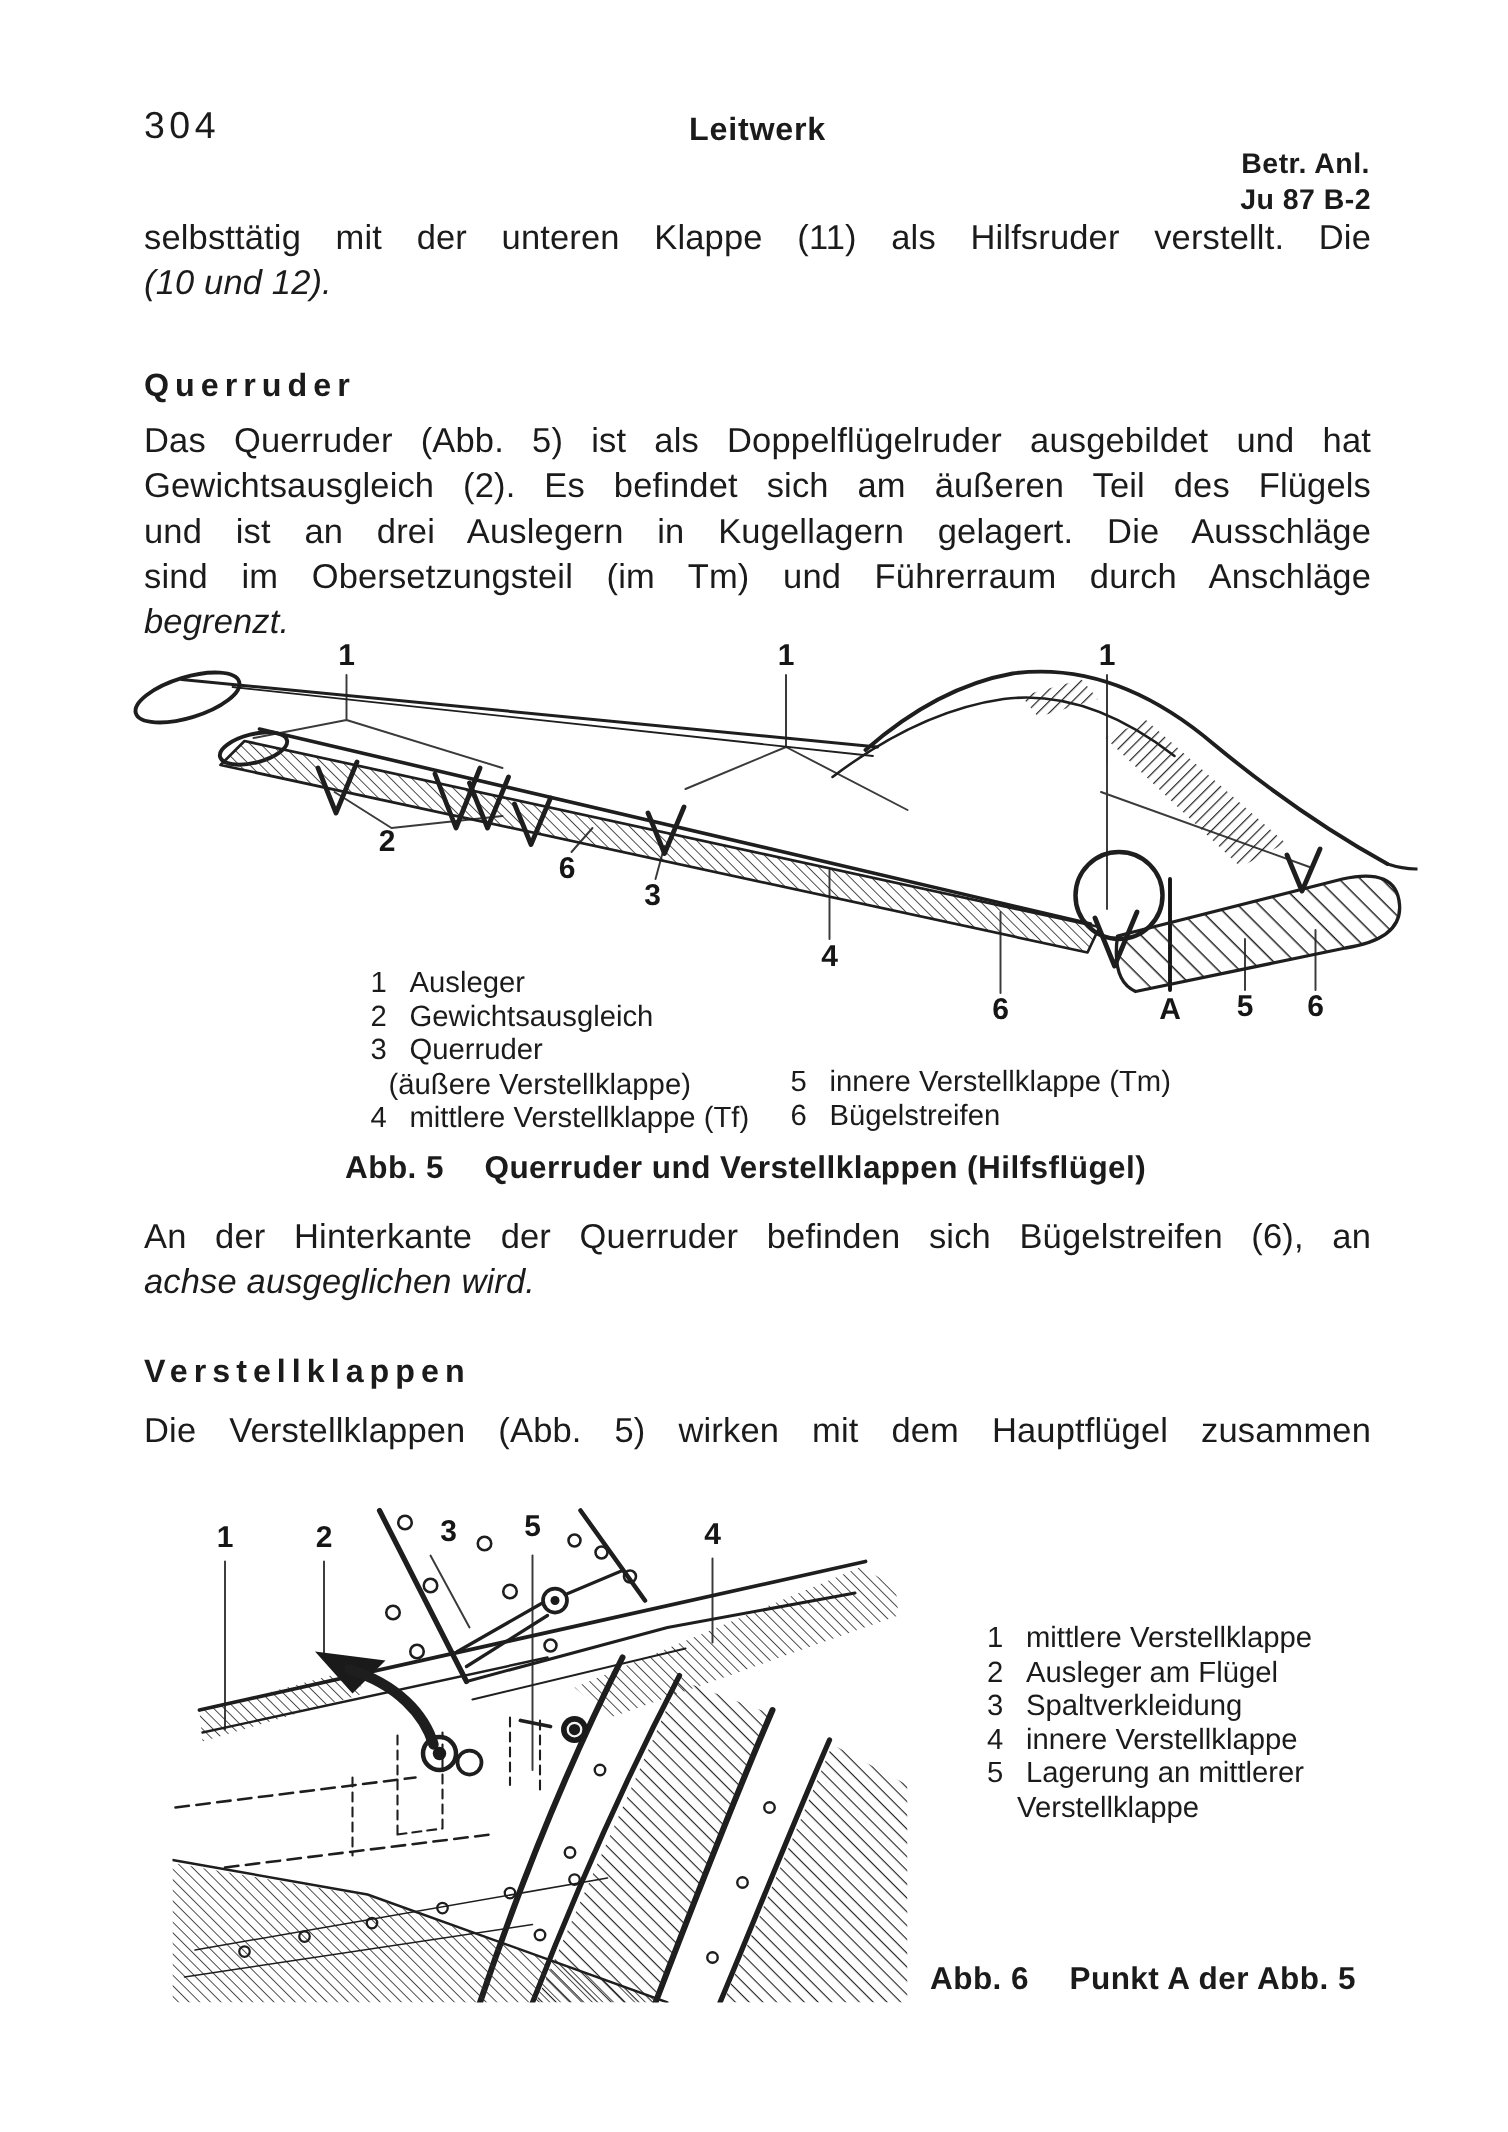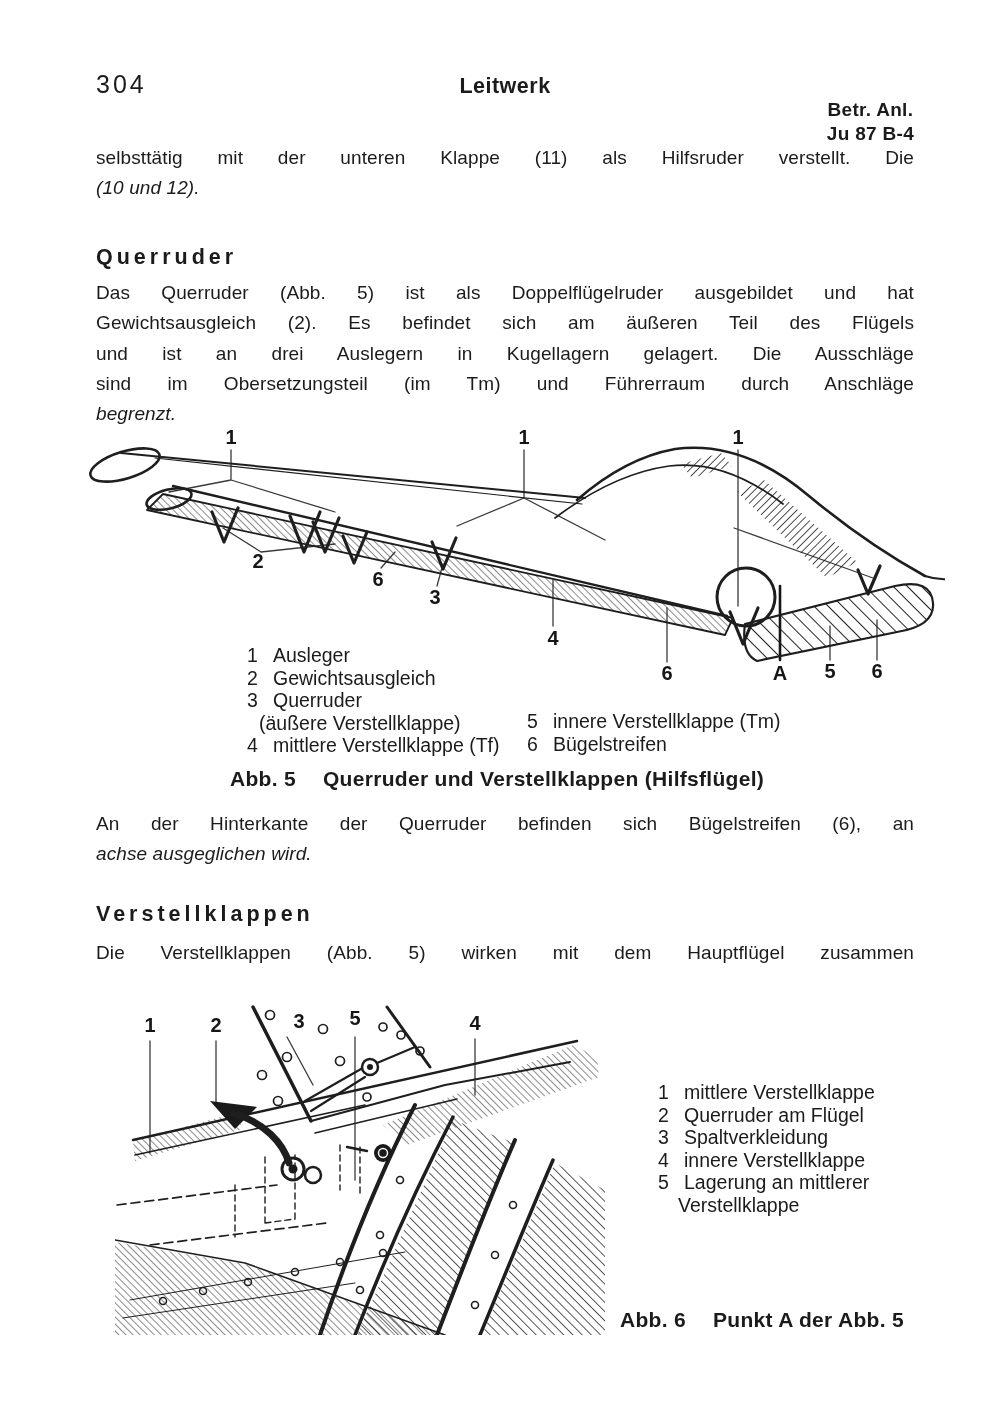--- a/index.html
+++ b/index.html
@@ -9,21 +9,21 @@
     font-family:"Liberation Sans", sans-serif; color:#1b1b1b;
   }
   .abs { position:absolute; }
 
   
   .pageno { left:96px; top:70px; font-size:25px; font-weight:normal; letter-spacing:3px; }
   .htitle { left:96px; top:74px; width:818px; text-align:center; font-size:21.5px; font-weight:bold; letter-spacing:0.5px; }
   .href   { right:91px; top:52px; text-align:center; font-size:19px; font-weight:bold; line-height:24px; letter-spacing:0.3px;margin-top:46px; }
 
   
-  .para { left:96px; width:818px; font-size:19px; line-height:30.3px; letter-spacing:0.1px; }
+  .para { left:96px; width:818px; font-size:23px; line-height:30.3px; letter-spacing:0.1px; }
   .tline { text-align:justify; text-align-last:justify; }
   .tline.tlast { text-align-last:left;font-style:italic; }
 
   .shead { left:96px; font-size:21.5px; font-weight:bold; letter-spacing:4px; }
 
   
   .legend { font-size:19.5px; line-height:22.6px; }
   .lrow { display:flex; }
   .lnum { width:26px; flex:none; }
   .legend5 .lwrap { padding-left:12px; }
@@ -41,21 +41,21 @@
   }
   svg { display:block; }
 </style>
 </head>
 <body>
 
 <div class="abs pageno">304</div>
 <div class="abs htitle">Leitwerk</div>
 <div class="abs href">
   <div>Betr. Anl.</div>
-  <div>Ju 87 B-4</div>
+  <div>Ju 87 B-2</div>
 </div>
 
 <div class="abs para" style="top:143px">
     <div class="tline">selbsttätig mit der unteren Klappe (11) als Hilfsruder verstellt. Die</div>
     <div class="tline tlast">(10 und 12).</div>
   </div>
 
 <div class="abs shead" style="top:245px">Querruder</div>
 <div class="abs para" style="top:278px">
     <div class="tline">Das Querruder (Abb. 5) ist als Doppelflügelruder ausgebildet und hat</div>
@@ -262,21 +262,21 @@
   </g>
 </svg>
 
 <div class="abs legend legend6" style="left:658px;top:1081px">
     <div class="lrow">
       <span class="lnum">1</span>
       <span class="ltxt">mittlere Verstellklappe</span>
     </div>
     <div class="lrow">
       <span class="lnum">2</span>
-      <span class="ltxt">Querruder am Flügel</span>
+      <span class="ltxt">Ausleger am Flügel</span>
     </div>
     <div class="lrow">
       <span class="lnum">3</span>
       <span class="ltxt">Spaltverkleidung</span>
     </div>
     <div class="lrow">
       <span class="lnum">4</span>
       <span class="ltxt">innere Verstellklappe</span>
     </div>
     <div class="lrow">

